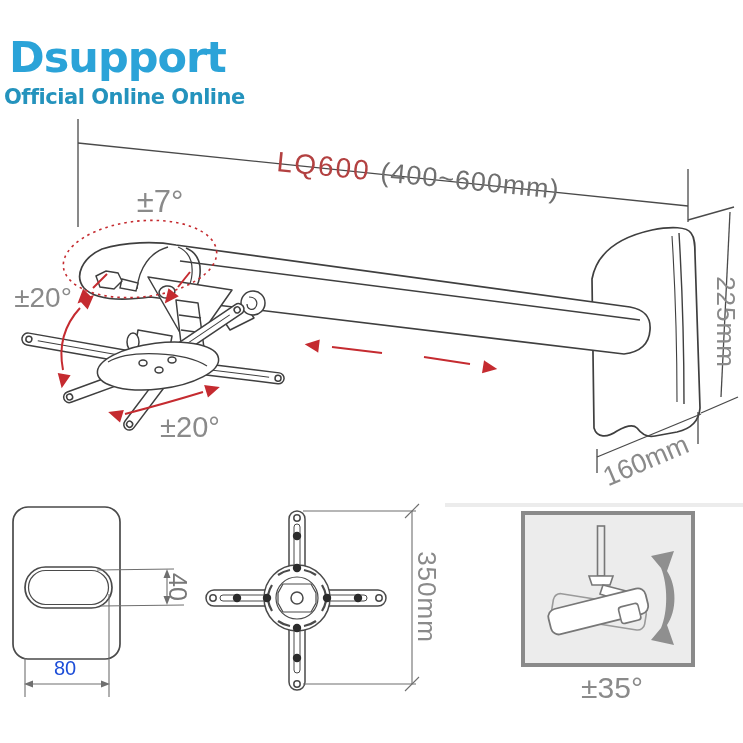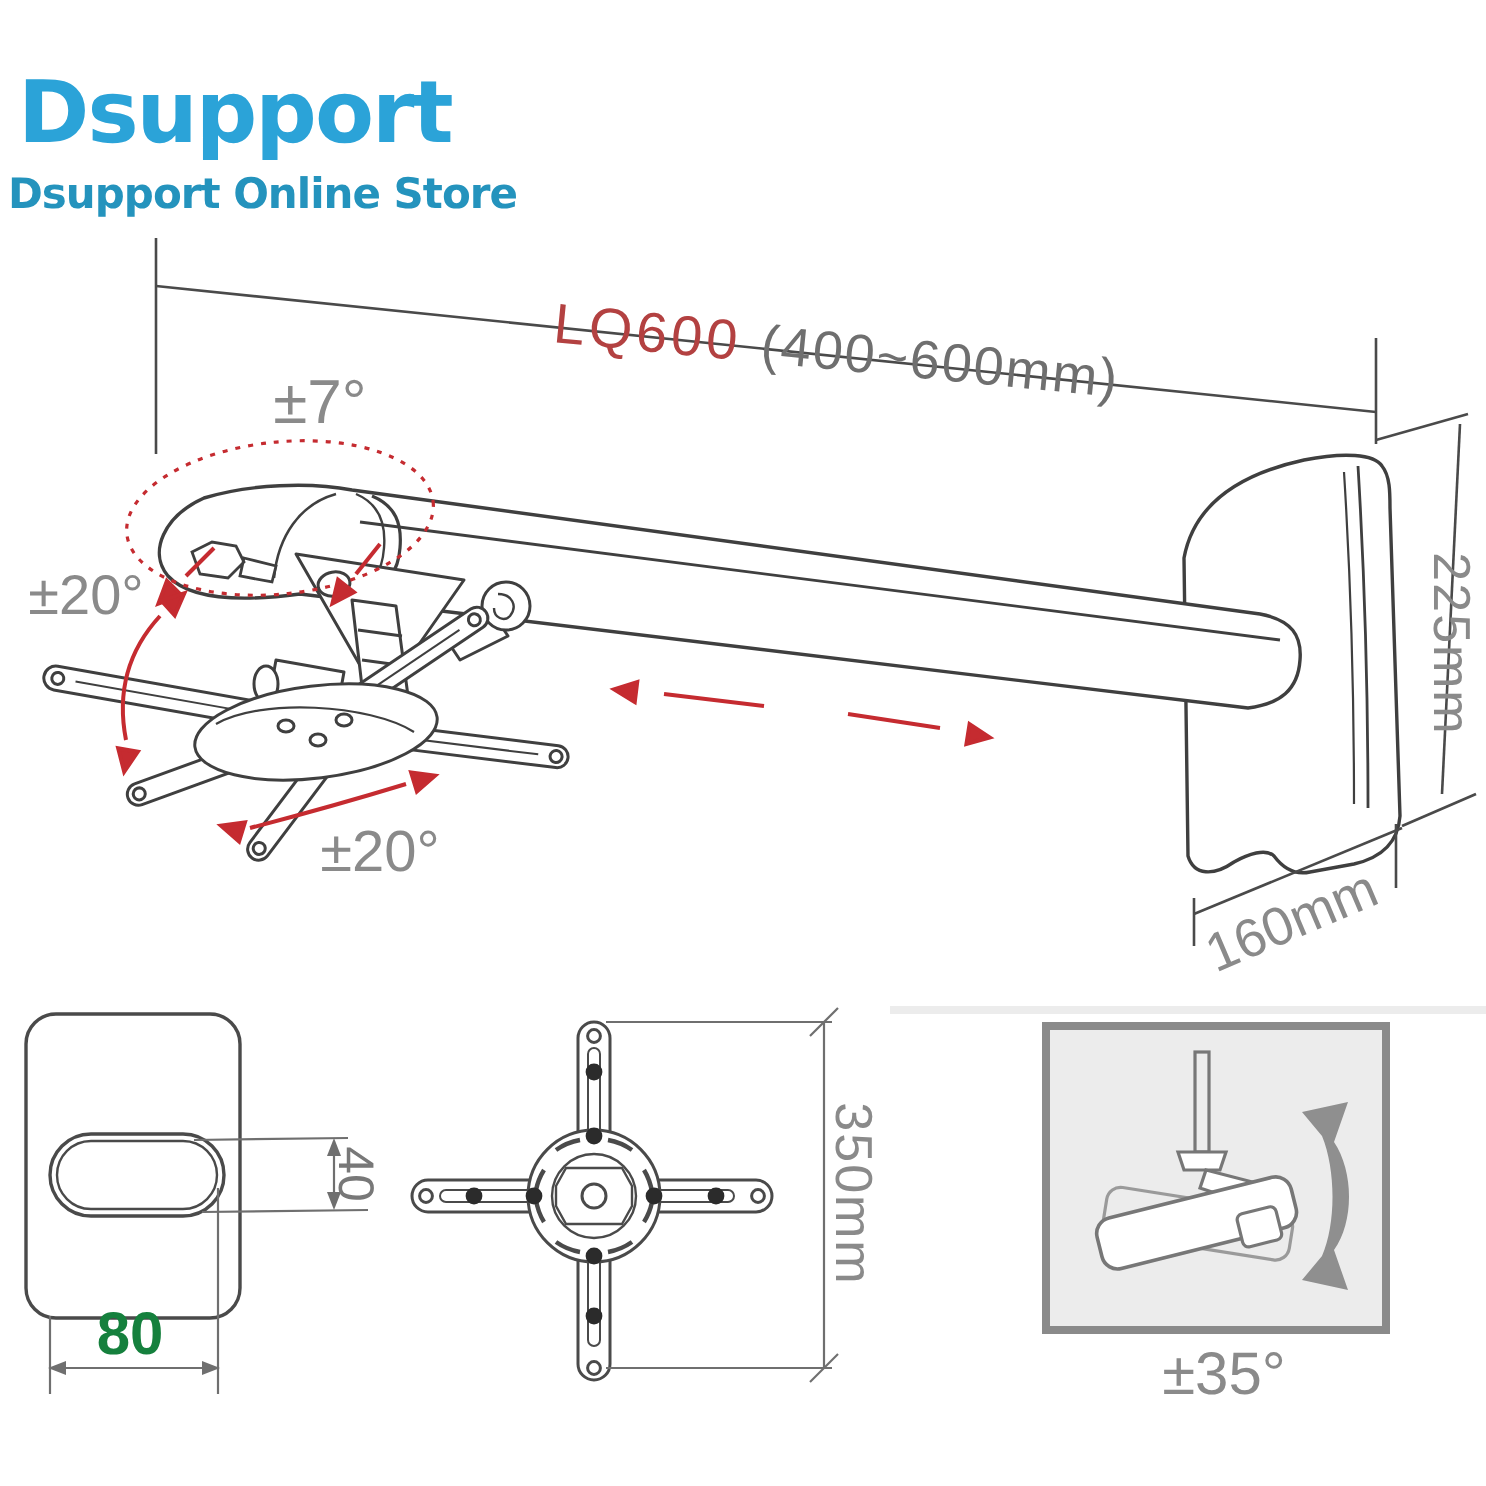--- a/index.html
+++ b/index.html
@@ -221,32 +221,32 @@
       <g transform="rotate(-14 600 610)">
         <rect x="548" y="598" width="100" height="26" rx="8" fill="#ffffff" stroke="#777777" stroke-width="1.8"></rect>
         <rect x="618" y="612" width="20" height="17" rx="3" fill="#ffffff" stroke="#777777" stroke-width="1.6"></rect>
       </g>
     </g>
     <path d="M651,556 L674,551 L667,571 C677,586 677,611 667,625 L674,645 L651,640 L661,628 C668,612 668,585 661,568 Z" fill="#8f8f8f"></path>
   </g>
 </svg>
 
   <div class="lbl logo-name">Dsupport</div>
-  <div class="lbl logo-tag">Dsupport Online Store</div>
+  <div class="lbl logo-tag">Official Online Online</div>
 
   <div class="lbl model-line">
     <span class="model">LQ600</span><span class="range">(400~600mm)</span>
   </div>
 
   <div class="lbl dimtxt c" style="left:160px;top:201px;font-size:31px;">±7°</div>
   <div class="lbl dimtxt c" style="left:43px;top:298px;font-size:28px;">±20°</div>
   <div class="lbl dimtxt c" style="left:190px;top:427px;font-size:29px;">±20°</div>
 
   <div class="lbl dimtxt c90" style="left:726px;top:322px;font-size:26px;letter-spacing:1px;">225mm</div>
   <div class="lbl dimtxt" style="left:646px;top:461px;font-size:27px;transform:translate(-50%,-50%) rotate(-23deg);">160mm</div>
 
   <div class="lbl dimtxt c90" style="left:177px;top:587px;font-size:25px;color:#787878;">40</div>
-  <div class="lbl dimtxt c" style="left:65px;top:668px;font-size:30px;color:#15803d;font-weight:bold;">80</div>
+  <div class="lbl dimtxt c" style="left:65px;top:668px;font-size:20px;color:#1d4ed8;">80</div>
 
   <div class="lbl dimtxt c90" style="left:427px;top:597px;font-size:26px;letter-spacing:1px;">350mm</div>
 
   <div class="lbl dimtxt c" style="left:612px;top:688px;font-size:30px;">±35°</div>
 </div>
 
 </body></html>

